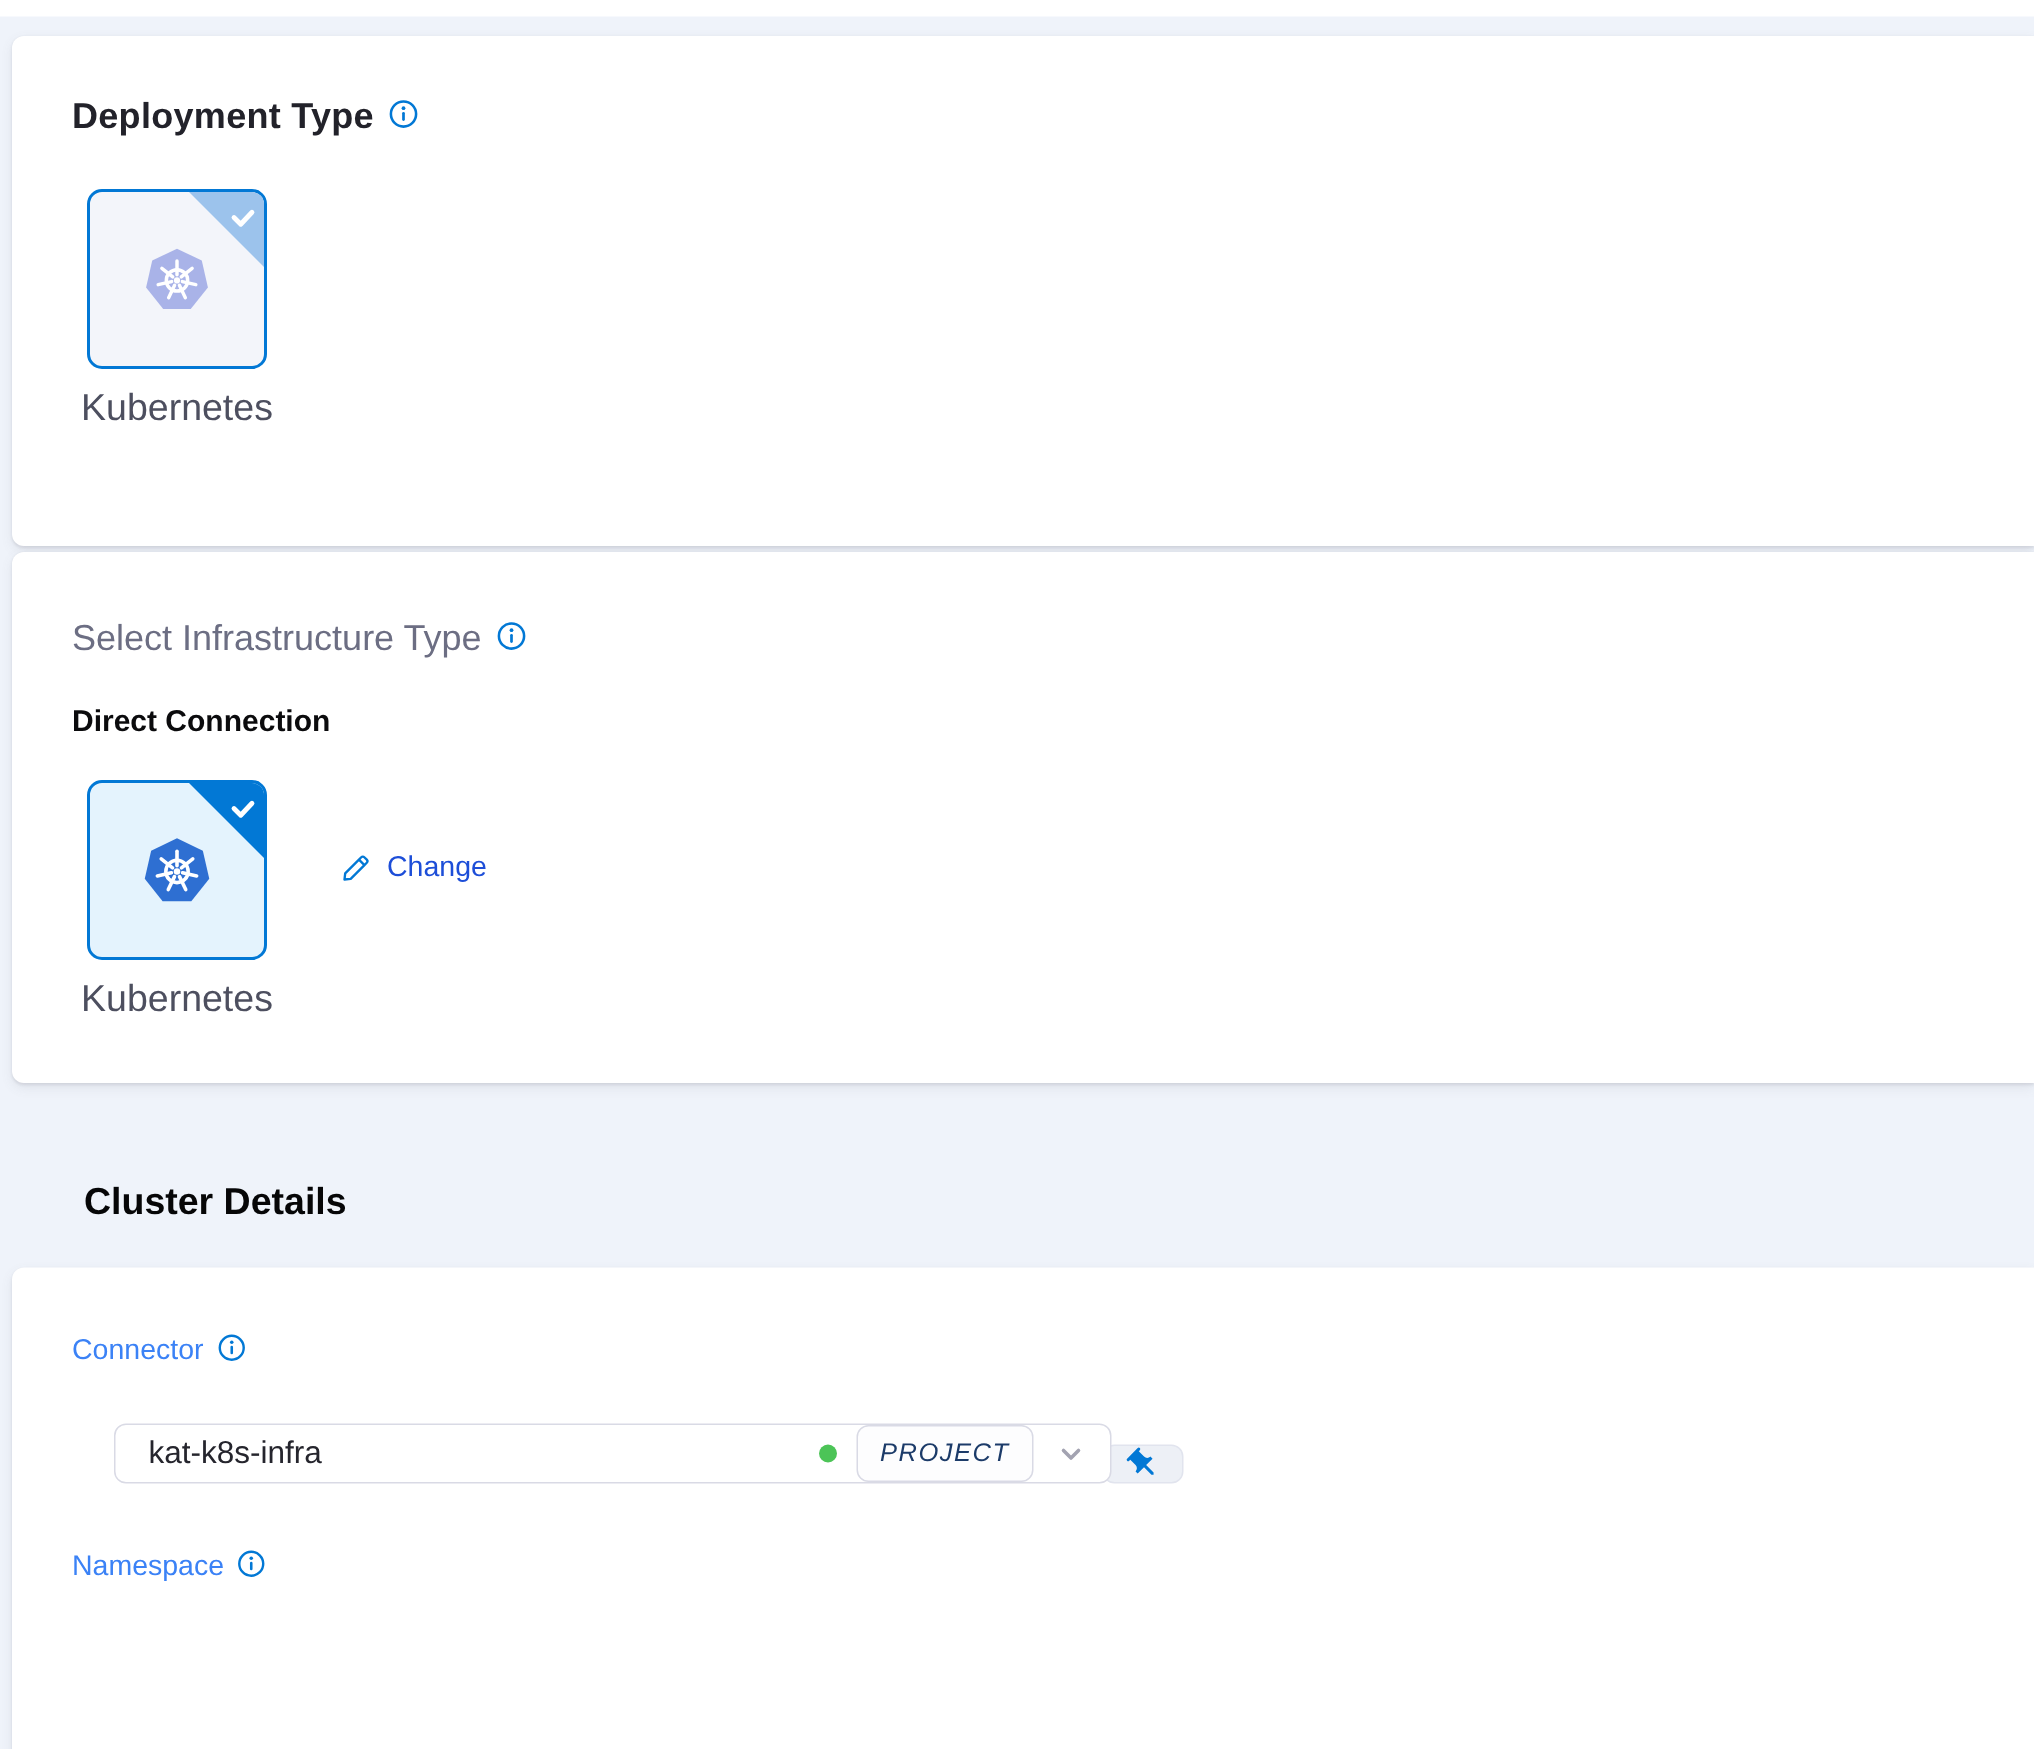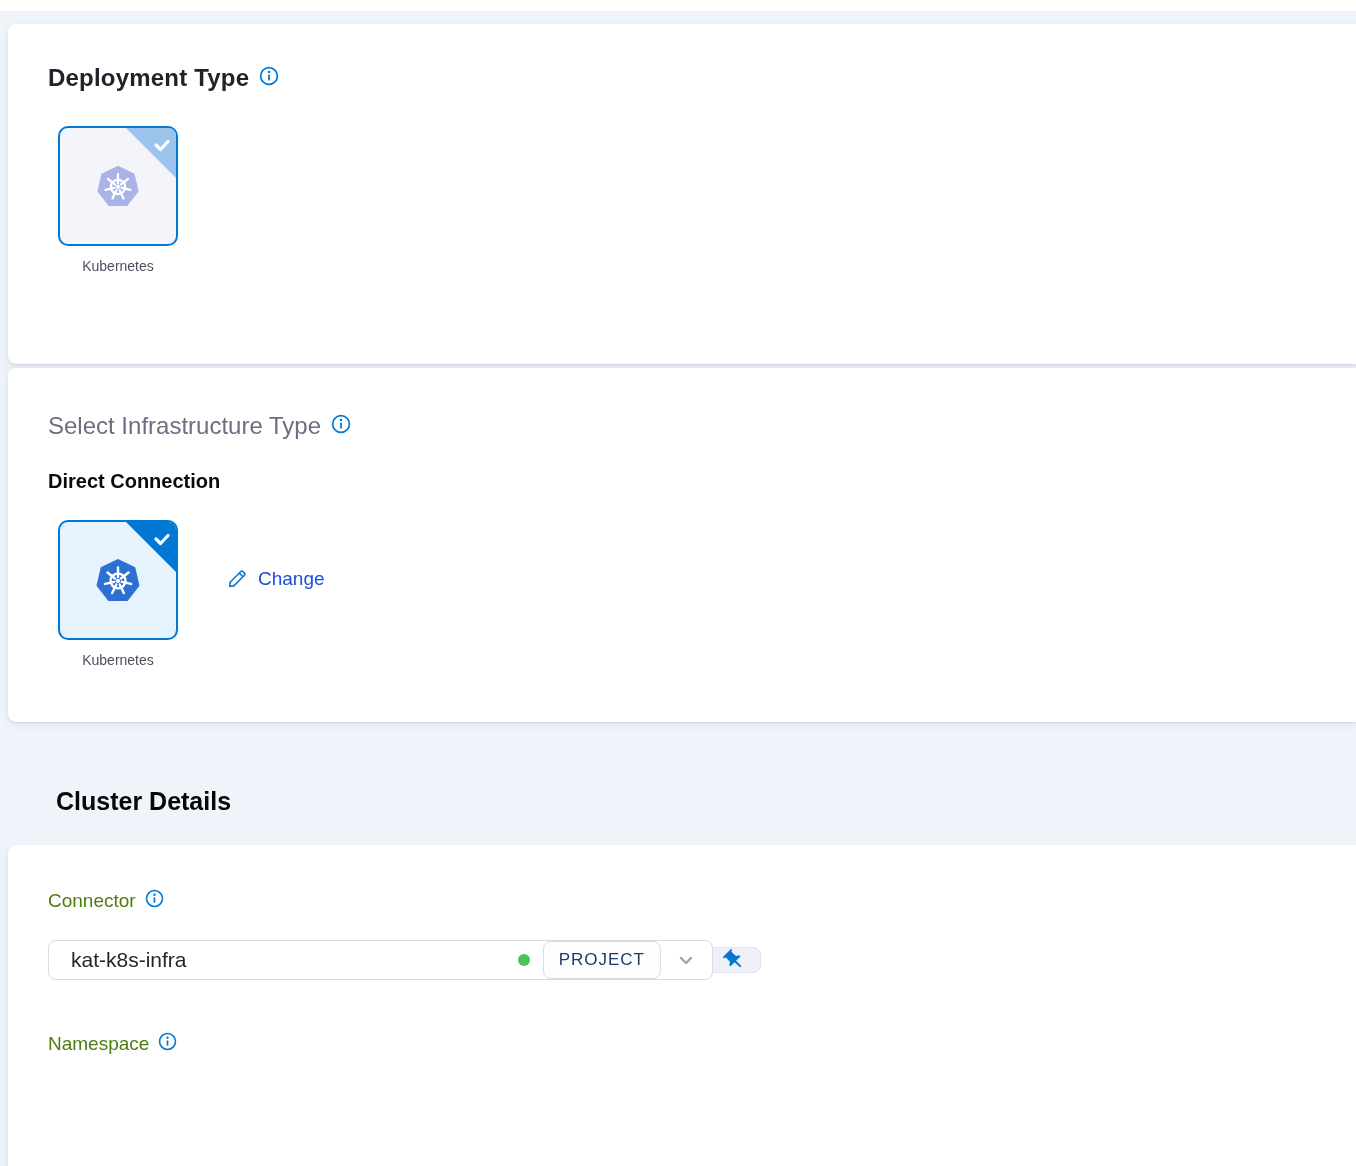--- a/index.html
+++ b/index.html
@@ -77,45 +77,46 @@
     position: absolute;
     top: 0; right: 0;
     width: 50px; height: 50px;
     clip-path: polygon(0 0, 100% 0, 100% 100%);
   }
   .corner.light { background: #9cc3ec; }
   .corner.solid { background: #0278d5; }
   .corner svg { position: absolute; top: 6px; right: 3px; }
   .card-label {
     margin-top: 12px;
-    font-size: 14px;
+    font-size: 25px;
     color: #4d4f5f;
     white-space: nowrap;
   }
   .change-link {
     display: flex; align-items: center; gap: 10px;
     margin-left: 48px;
     color: #1d4ed8;
     font-size: 19px;
     font-weight: 500;
     cursor: pointer;
   }
 
   .field-label-row { display: flex; align-items: center; gap: 9px; }
   .field-label {
     font-size: 19px;
     font-weight: 500;
-    color: #4d7c0f;
+    color: #3b82f6;
   }
   .field-row {
     display: flex;
-    align-items: center;
+    align-items: flex-end;
     width: 713px;
     height: 56px;
     margin-top: 20px;
+    margin-left: 28px;
   }
   .field-row + .field-label-row { margin-top: 44px; }
   .input-shell {
     flex: 1;
     display: flex;
     align-items: center;
     box-sizing: border-box;
     background: #ffffff;
     border: 1px solid #d9dae5;
     border-radius: 8px;
@@ -142,20 +143,21 @@
     display: flex; align-items: center;
     height: 38px;
     padding: 0 15px;
     box-sizing: border-box;
     border: 1px solid #d9dae5;
     border-radius: 8px;
     background: #fdfdfe;
     font-size: 17px;
     letter-spacing: 1px;
     color: #1c3b69;
+    font-style: italic;
   }
   .pin-btn {
     width: 54px;
     margin-left: -6px;
     box-sizing: border-box;
     background: #edf0f6;
     border: 1px solid #e1e4ee;
     border-radius: 8px;
     display: flex; align-items: center; justify-content: center;
     cursor: pointer;

